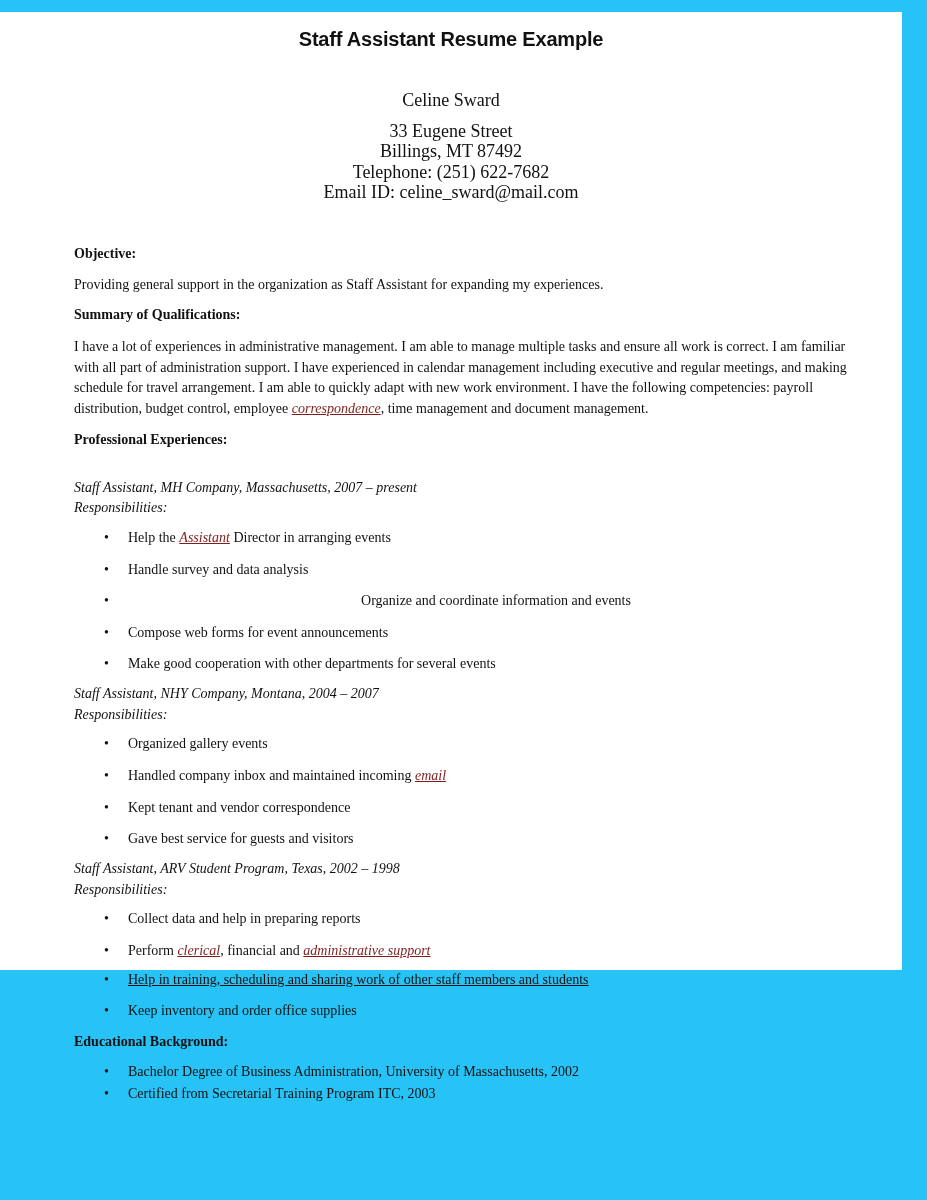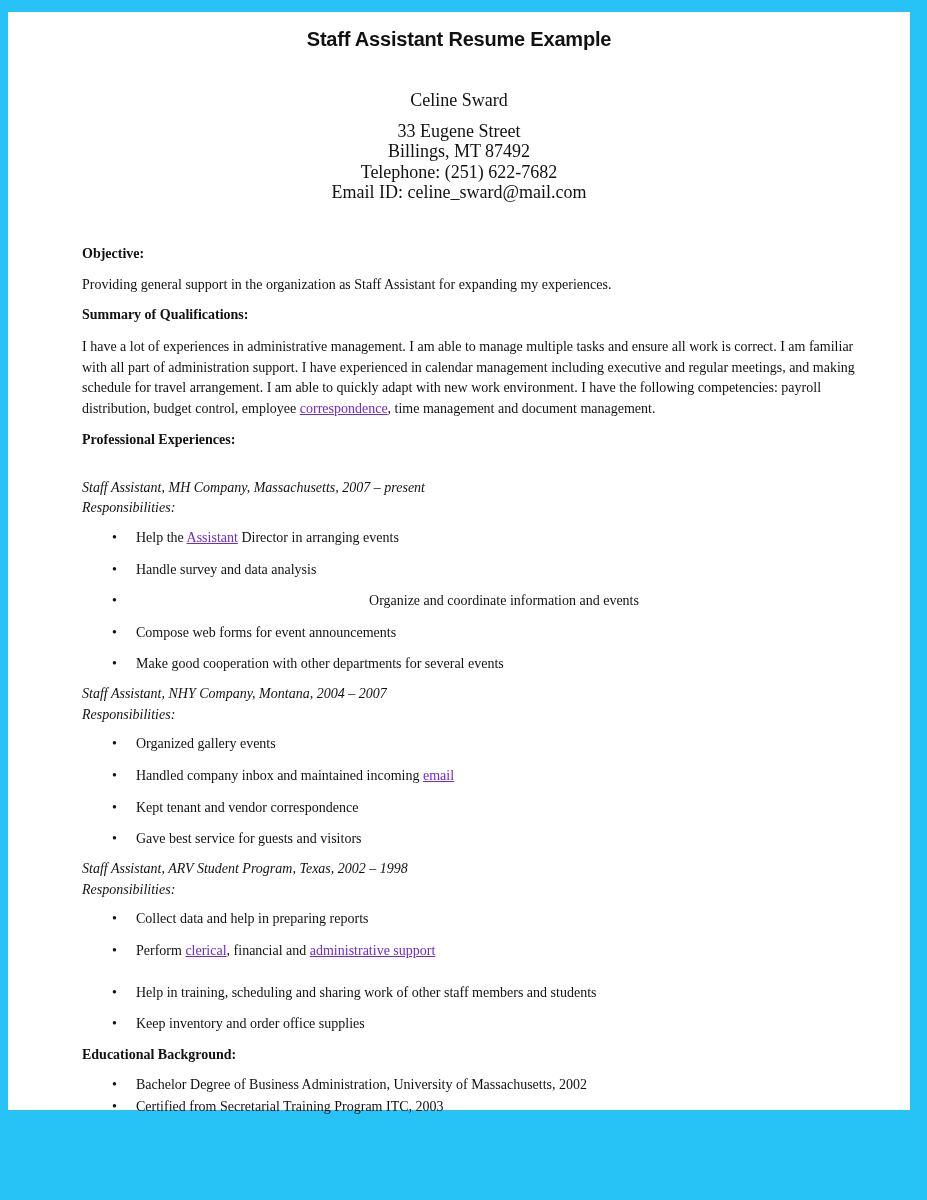--- a/index.html
+++ b/index.html
@@ -4,22 +4,22 @@
 <style>
   html, body { margin: 0; padding: 0; }
   body {
     width: 927px; height: 1200px;
     background: #27c3f6;
     position: relative;
     overflow: hidden;
   }
   .page {
     position: absolute;
-    left: 8px; top: 12px;
-    width: 902px; height: 1098px;
+    left: 0; top: 12px;
+    width: 902px; height: 958px;
     background: #ffffff;
     color: #111;
     font-family: "Liberation Serif", serif;
   }
   .title {
     position: absolute; left: 0; right: 0; top: 16px;
     text-align: center;
     font-family: "Liberation Sans", sans-serif;
     font-weight: bold; font-size: 20px;
     letter-spacing: -0.2px;
@@ -29,21 +29,21 @@
     text-align: center;
     font-size: 18px; line-height: 20.5px;
   }
   .contact .name { margin-bottom: 10px; text-align: center; }
   .body {
     position: absolute; left: 74px; top: 232px; width: 790px;
     font-size: 14px;
   }
   .h { font-weight: bold; line-height: 20px; }
   .p { line-height: 20.8px; }
-  a, .link { color: #6d28d9; text-decoration: underline; }
+  a, .link { color: #7f1d1d; text-decoration: underline; font-style: italic; }
   .job { font-style: italic; line-height: 20.5px; }
   ul.b { list-style: none; margin: 0; padding: 0 0 0 30px; }
   ul.b li { position: relative; padding-left: 24px; line-height: 20px; }
   ul.b li::before {
     content: "\2022"; position: absolute; left: 0; top: 0;
   }
 </style>
 </head>
 <body>
 
@@ -85,21 +85,21 @@
       <li style="margin-top:11.6px;"><span>Handled company inbox and maintained incoming </span><a>email</a></li>
       <li style="margin-top:11.6px;">Kept tenant and vendor correspondence</li>
       <li style="margin-top:11.6px;">Gave best service for guests and visitors</li>
     </ul>
 
     <div class="job" style="margin-top:10px;">Staff Assistant, ARV Student Program, Texas, 2002 – 1998</div>
     <div class="job">Responsibilities:</div>
     <ul class="b" style="margin-top:9px;">
       <li>Collect data and help in preparing reports</li>
       <li style="margin-top:11.6px;"><span>Perform </span><a>clerical</a><span>, financial and </span><a>administrative support</a></li>
-      <li style="margin-top:22px;">Help in training, scheduling and sharing work of other staff members and students</li>
+      <li style="margin-top:9px;text-decoration:underline;">Help in training, scheduling and sharing work of other staff members and students</li>
       <li style="margin-top:11.6px;">Keep inventory and order office supplies</li>
     </ul>
 
     <div class="h" style="margin-top:11px;">Educational Background:</div>
     <ul class="b" style="margin-top:10px;">
       <li>Bachelor Degree of Business Administration, University of Massachusetts, 2002</li>
       <li style="margin-top:2px;">Certified from Secretarial Training Program ITC, 2003</li>
     </ul>
   </div>
 </div>

